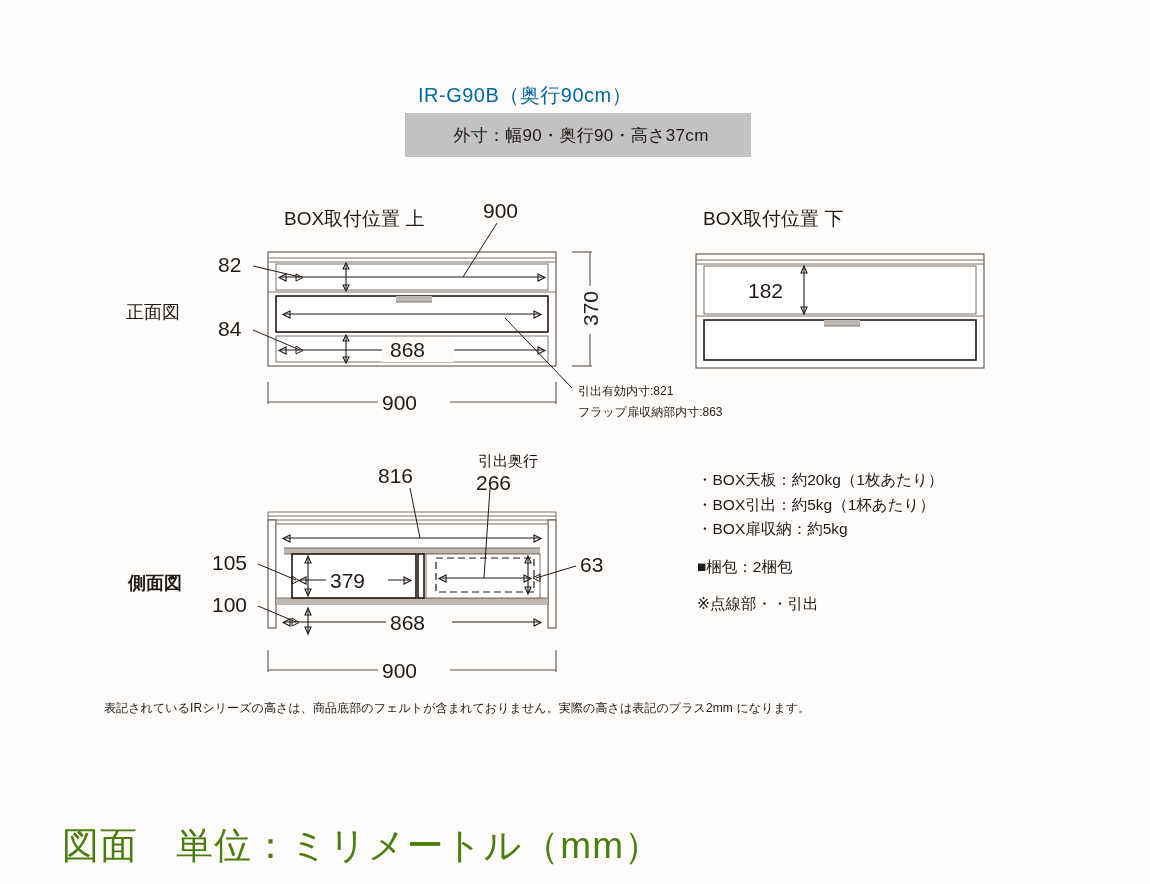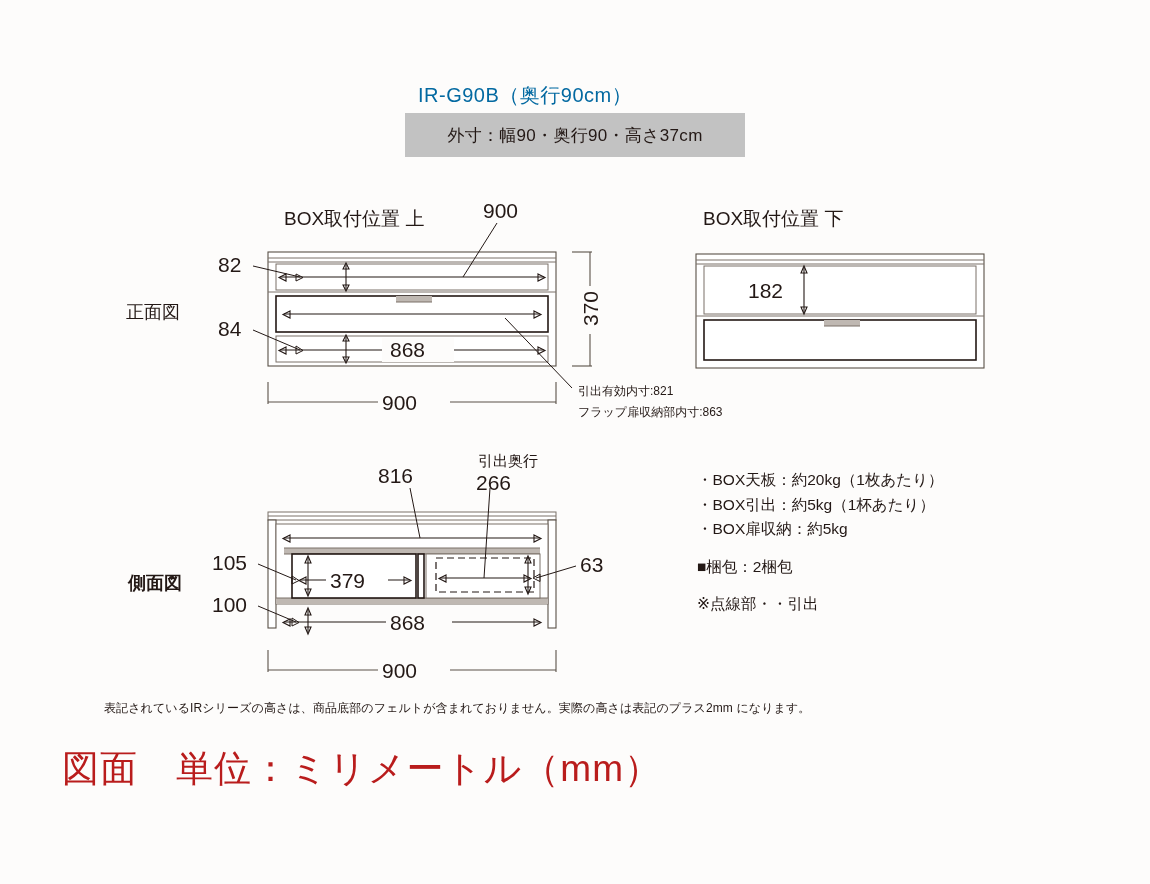--- a/index.html
+++ b/index.html
@@ -10,21 +10,21 @@
   }
   .page{position:absolute;inset:0;background:#fdfcfb;}
 
   
   .model-title{
     position:absolute;left:418px;top:82px;
     font-size:20px;letter-spacing:.5px;color:#0369a1;white-space:nowrap;
   }
   .ext-banner{
     position:absolute;left:405px;top:113px;width:340px;height:44px;
-    background:#c2c2c2;display:flex;align-items:center;justify-content:center;
+    background:#c2c2c2;display:flex;align-items:center;justify-content:center;padding-left:6px;
   }
   .ext-banner span{font-size:17px;color:#231815;white-space:nowrap;letter-spacing:.3px;}
 
   
   .cap{position:absolute;font-size:19px;color:#231815;white-space:nowrap;}
   .cap-top{left:284px;top:206px;}
   .cap-bot{left:703px;top:206px;}
   .side-label{position:absolute;font-size:18px;color:#231815;white-space:nowrap;margin-left:14px;}
   .lbl-front{left:112px;top:300px;}
   .lbl-side{left:114px;top:571px;font-weight:bold;}
@@ -37,21 +37,21 @@
   .spec-block{
     position:absolute;left:697px;top:468px;font-size:15.5px;line-height:24.5px;
     color:#231815;white-space:nowrap;
   }
   .spec-block .gap{display:block;height:13px;}
   .footnote{
     position:absolute;left:104px;top:700px;font-size:12px;color:#231815;
     white-space:nowrap;letter-spacing:.1px;
   }
   .big-title{
-    position:absolute;left:62px;top:744px;font-size:37px;color:#b91c1c;
+    position:absolute;left:62px;top:821px;font-size:37px;color:#4d7c0f;
     white-space:nowrap;letter-spacing:1px;
   }
 
   svg{position:absolute;overflow:visible;}
   .dw  {stroke:#5a5048;stroke-width:1.1;fill:none;}
   .dwk {stroke:#231815;stroke-width:1.6;fill:none;}
   .dwt {stroke:#7a7068;stroke-width:1;fill:none;}
   .dim {stroke:#231815;stroke-width:1.1;fill:none;}
   .dimg{stroke:#5a5048;stroke-width:1.1;fill:none;}
   .lead{stroke:#231815;stroke-width:1;fill:none;}

